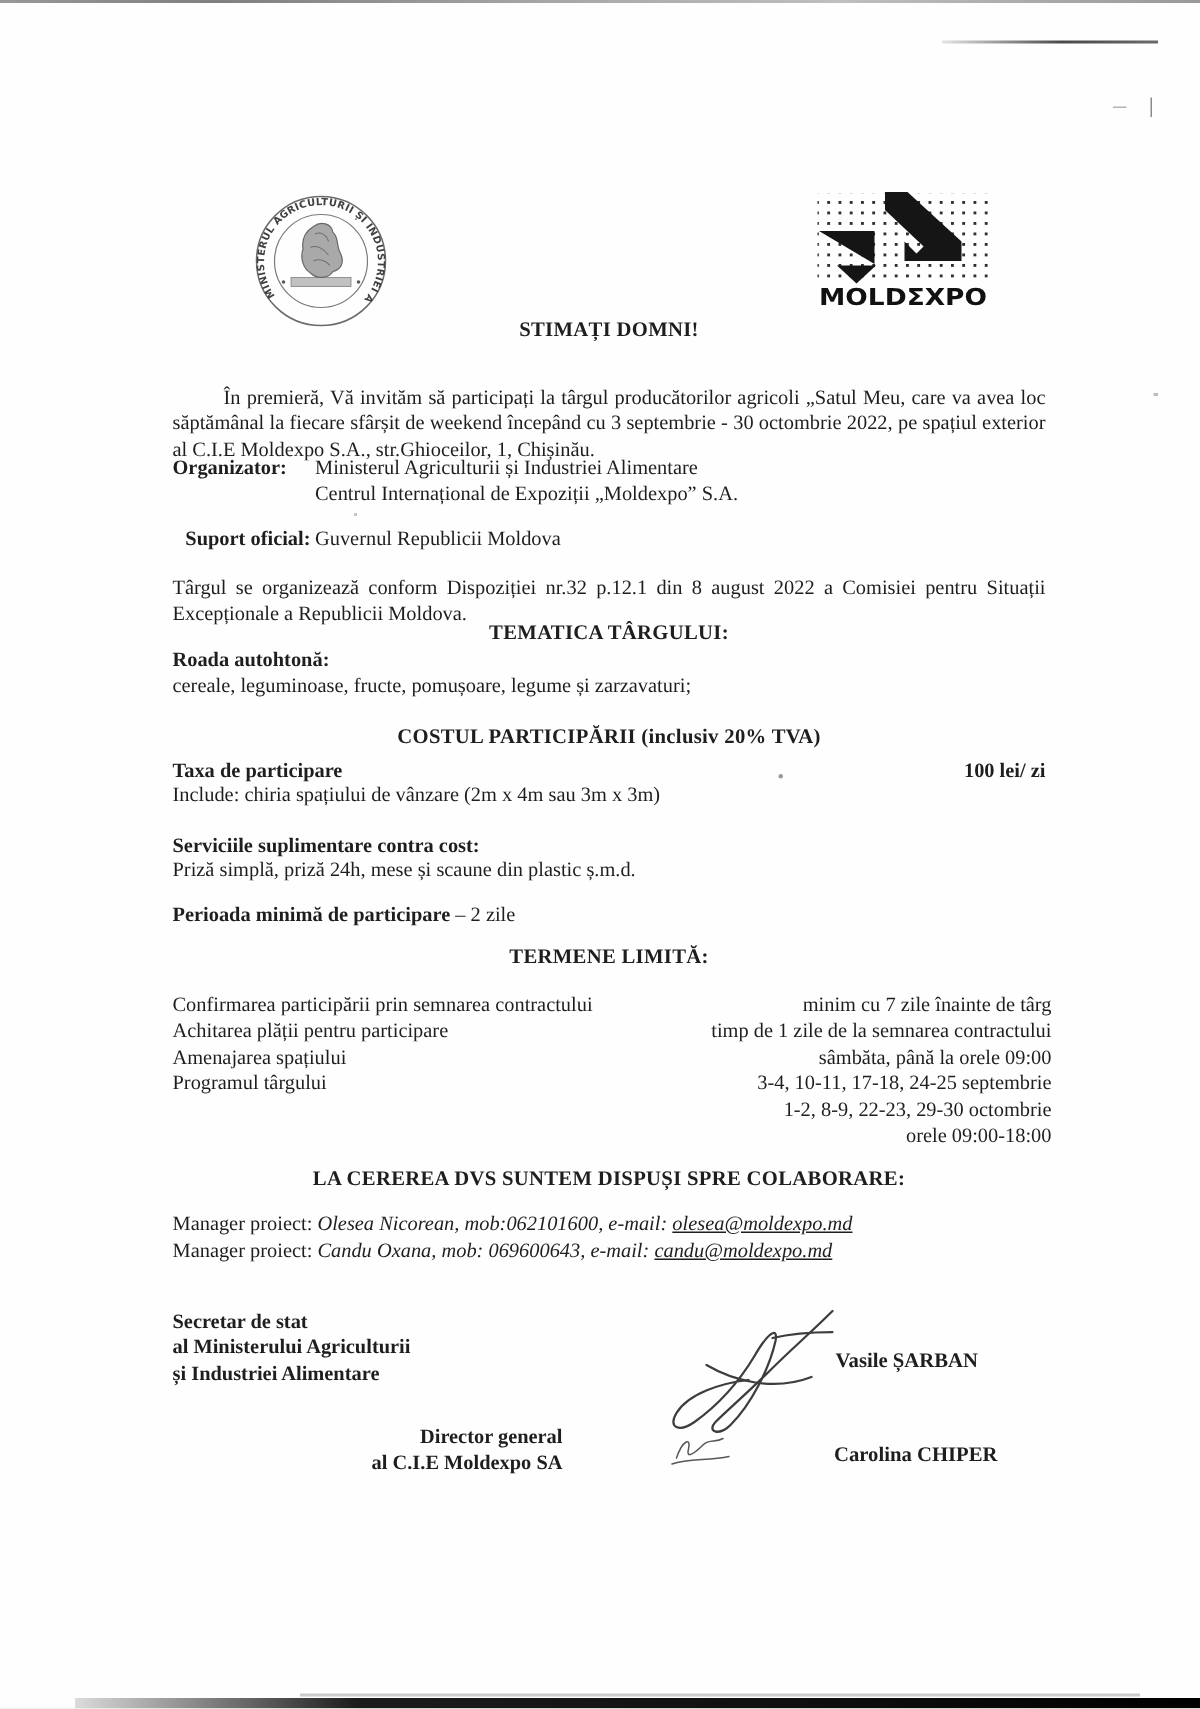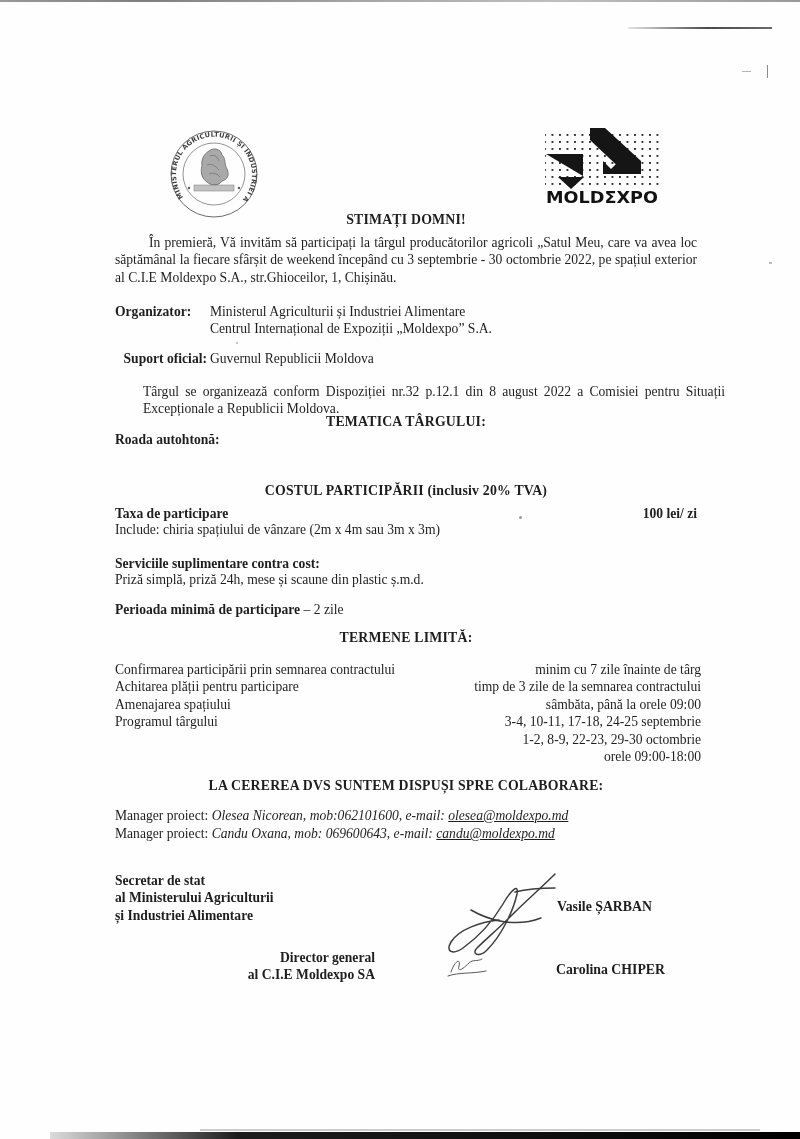--- a/index.html
+++ b/index.html
@@ -88,41 +88,42 @@
       <polygon points="59,47 59,34 67,42 75,34 82,41 82,47" fill="#151515"></polygon>
       <polygon points="2,27 39,27 39,49" fill="#151515"></polygon>
       <polygon points="14,50 40,50 27,62" fill="#151515"></polygon>
       <text x="2" y="76" font-size="15.5" font-weight="bold" fill="#111" textLength="112" lengthAdjust="spacingAndGlyphs">MOLDΣXPO</text>
     </svg>
   </div>
 
   <div class="abs col center heading" style="top:212px;">STIMAȚI DOMNI!</div>
 
   <div class="abs col body-text" style="top:234px;">
-    <div class="jline" style="text-indent:34px;">În premieră, Vă invităm să participați la târgul producătorilor agricoli „Satul Meu, care va avea loc</div>
+    <div class="jline" style="text-indent:34px;margin-top:22px;">În premieră, Vă invităm să participați la târgul producătorilor agricoli „Satul Meu, care va avea loc</div>
     <div class="jline">săptămânal la fiecare sfârșit de weekend începând cu 3 septembrie - 30 octombrie 2022, pe spațiul exterior</div>
     <div>al C.I.E Moldexpo S.A., str.Ghioceilor, 1, Chișinău.</div>
   </div>
 
   <div class="abs label-col body-text b" style="top:303px;">Organizator:</div>
   <div class="abs value-col body-text" style="top:303px;">
     <div>Ministerul Agriculturii și Industriei Alimentare</div>
     <div>Centrul Internațional de Expoziții „Moldexpo” S.A.</div>
   </div>
 
   <div class="abs label-col body-text b" style="top:350px;text-align:right;">Suport oficial:</div>
   <div class="abs value-col body-text" style="top:350px;">Guvernul Republicii Moldova</div>
 
-  <div class="abs col body-text" style="top:383px;margin-left:28px;">
+  <div class="abs col body-text" style="top:383px;">
     <div class="jline">Târgul se organizează conform Dispoziției nr.32 p.12.1 din 8 august 2022 a Comisiei pentru Situații</div>
     <div>Excepționale a Republicii Moldova.</div>
   </div>
 
   <div class="abs col center heading" style="top:414px;">TEMATICA TÂRGULUI:</div>
   <div class="abs col body-text b" style="top:431px;">Roada autohtonă:</div>
+  <div class="abs col body-text" style="top:448px;">cereale, leguminoase, fructe, pomușoare, legume și zarzavaturi;</div>
 
   <div class="abs col center heading" style="top:483px;">COSTUL PARTICIPĂRII  (inclusiv 20% TVA)</div>
   <div class="abs col body-text dl-row" style="top:505px;">
     <span class="b">Taxa de participare</span>
     <span class="b">100 lei/ zi</span>
   </div>
   <div class="abs col body-text" style="top:521px;">Include: chiria spațiului de vânzare (2m x 4m sau 3m x 3m)</div>
   <div class="abs col body-text b" style="top:555px;">Serviciile suplimentare contra cost:</div>
   <div class="abs col body-text" style="top:571px;">Priză simplă, priză 24h, mese și scaune din plastic ș.m.d.</div>
   <div class="abs col body-text" style="top:601px;">
@@ -130,21 +131,21 @@
   </div>
 
   <div class="abs col center heading" style="top:630px;">TERMENE LIMITĂ:</div>
   <div class="abs body-text" style="top:661px;left:115px;width:586px;">
     <div class="dl-row">
       <span class="dl-left">Confirmarea participării prin semnarea contractului</span>
       <span class="dl-right">minim cu 7 zile înainte de târg</span>
     </div>
     <div class="dl-row">
       <span class="dl-left">Achitarea plății pentru participare</span>
-      <span class="dl-right">timp de 3 zile de la semnarea contractului</span>
+      <span class="dl-right">timp de 1 zile de la semnarea contractului</span>
     </div>
     <div class="dl-row">
       <span class="dl-left">Amenajarea spațiului</span>
       <span class="dl-right">sâmbăta, până la orele 09:00</span>
     </div>
     <div class="dl-row">
       <span class="dl-left">Programul târgului</span>
       <span class="dl-right">3-4, 10-11, 17-18, 24-25  septembrie</span>
     </div>
     <div class="dl-row">

